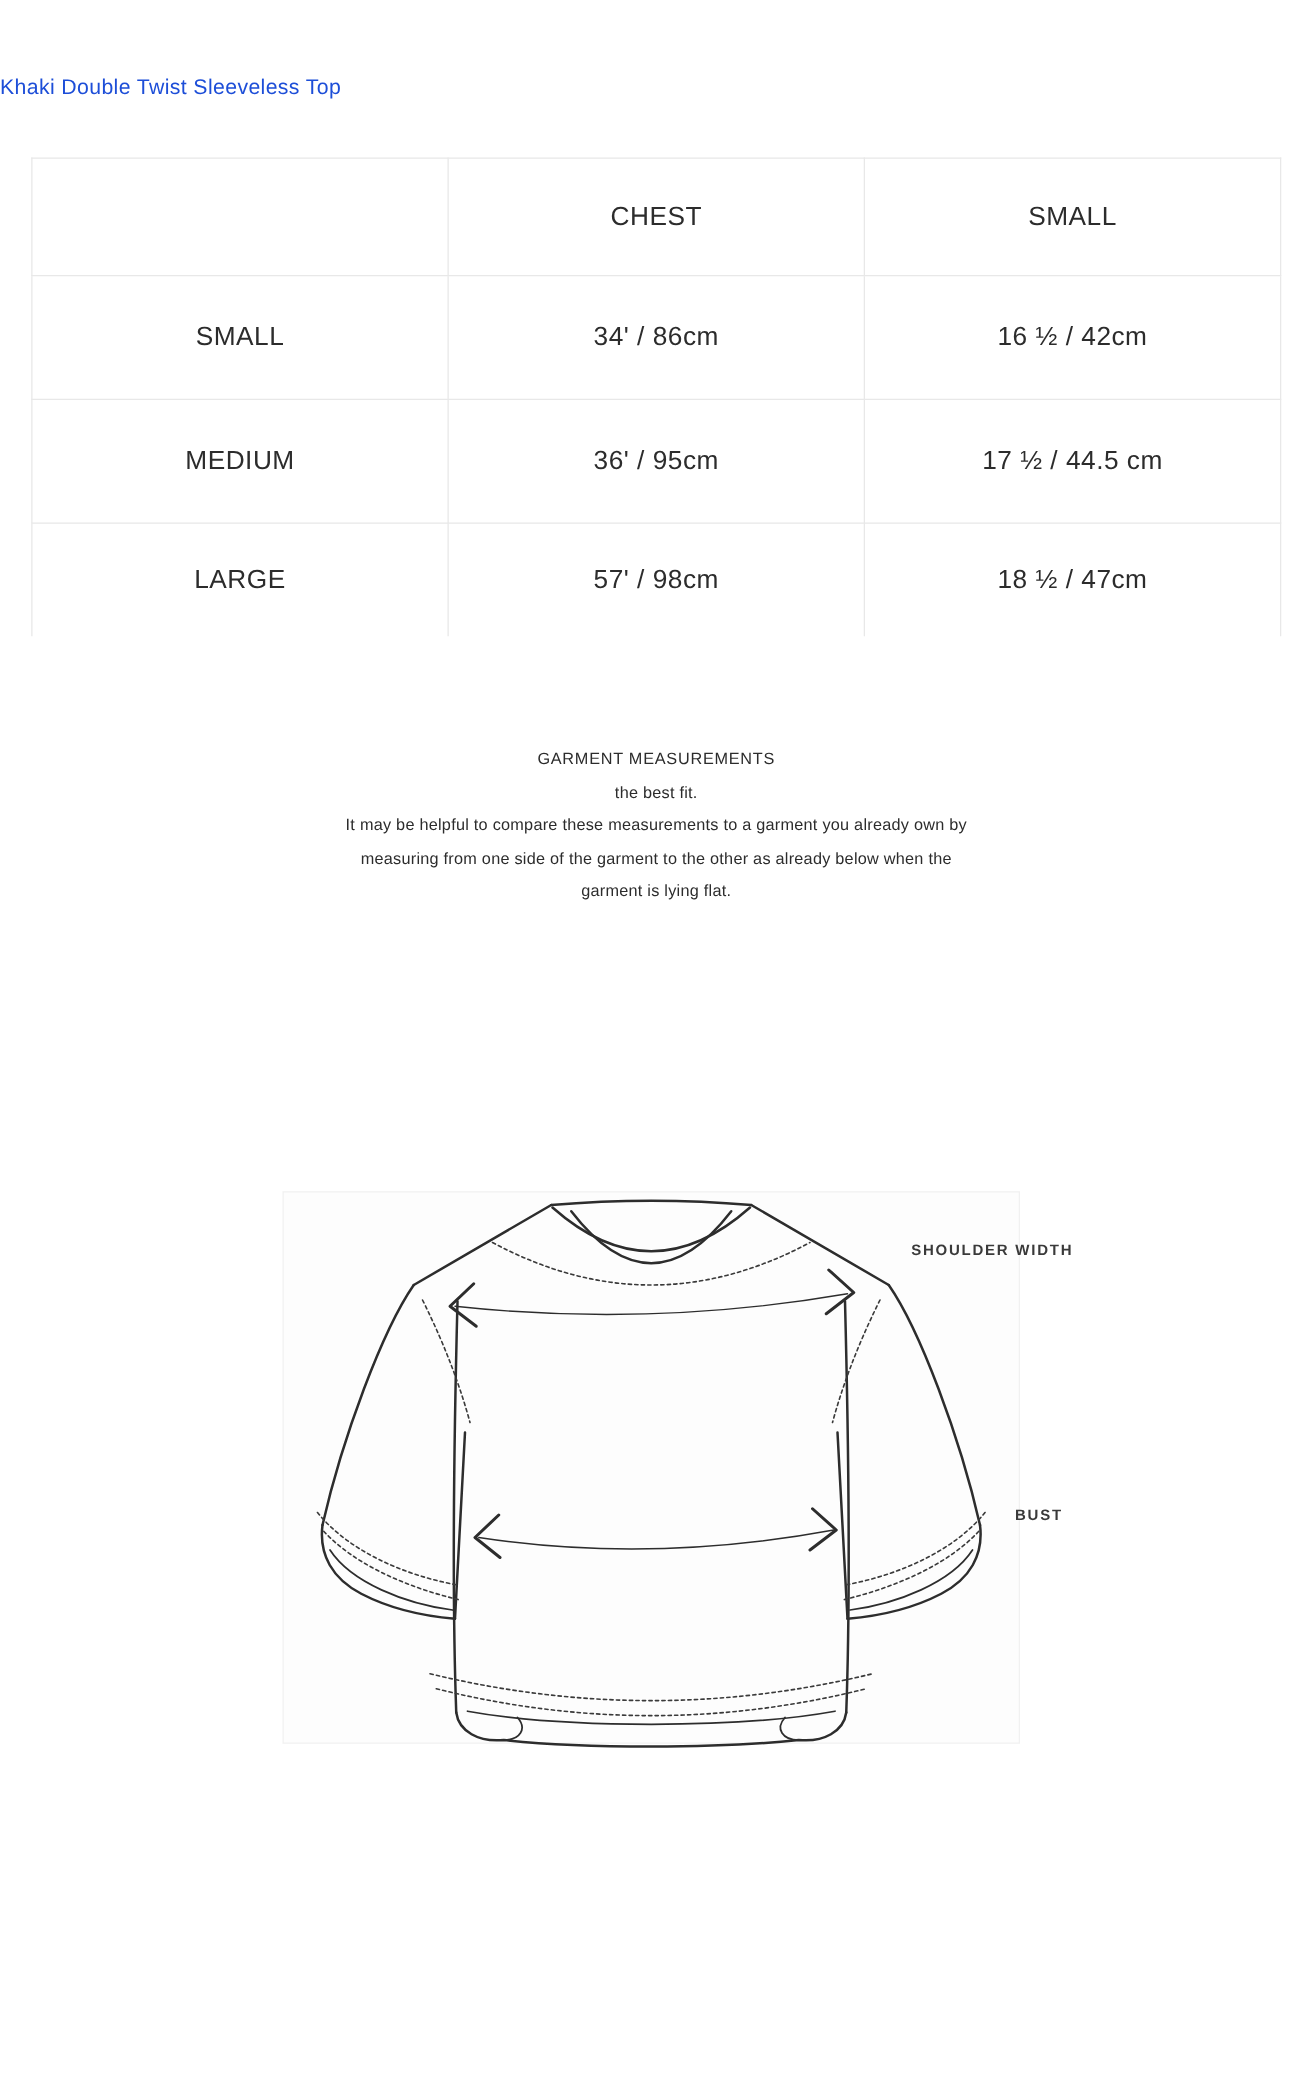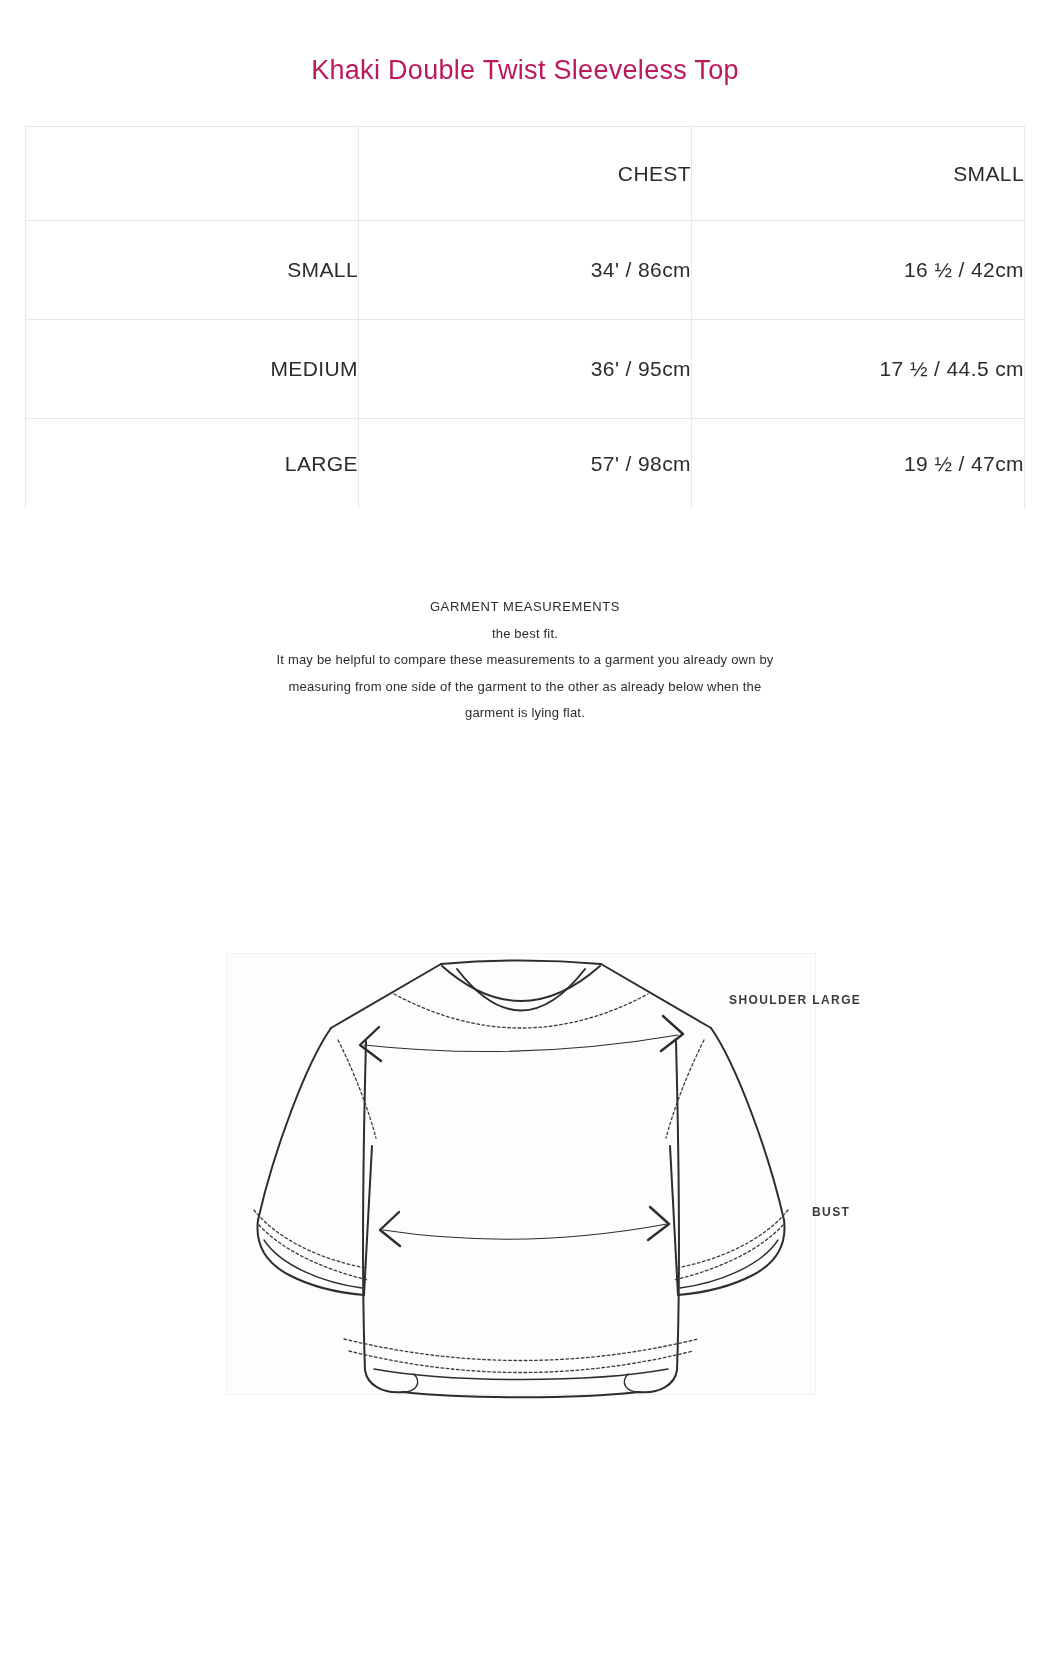--- a/index.html
+++ b/index.html
@@ -12,41 +12,40 @@
     min-height: 1680px;
     position: relative;
     font-family: "Liberation Sans", sans-serif;
     color: #2c2c2c;
     -webkit-font-smoothing: antialiased;
   }
 
   
   .page-title {
     margin-top: 56px;
-    text-align: center;
-    font-size: 27px;
+    font-size: 17px;
     line-height: 28px;
     font-weight: 400;
     letter-spacing: 0.3px;
-    color: #be185d;
+    color: #1d4ed8;
   }
 
   
   table.size-chart {
     margin: 42px 25px 0 25px;
     width: 1000px;
     border-collapse: collapse;
     table-layout: fixed;
     border: 1px solid #e8e8e8;
     border-bottom: none;
   }
   table.size-chart th,
   table.size-chart td {
     border: 1px solid #e8e8e8;
-    text-align: right;
+    text-align: center;
     vertical-align: middle;
     font-weight: 400;
     font-size: 21px;
     letter-spacing: 0.4px;
     color: #2c2c2c;
     padding: 0;
   }
   table.size-chart th { height: 93px; }
   table.size-chart td { height: 98px; }
   table.size-chart tr:last-child td {
@@ -121,21 +120,21 @@
       <td>16 ½ / 42cm</td>
     </tr>
     <tr>
       <td>MEDIUM</td>
       <td>36' / 95cm</td>
       <td>17 ½ / 44.5 cm</td>
     </tr>
     <tr>
       <td>LARGE</td>
       <td>57' / 98cm</td>
-      <td>19 ½ / 47cm</td>
+      <td>18 ½ / 47cm</td>
     </tr>
   </tbody>
 </table>
 
 <div class="measurements-info">
   <div class="heading">GARMENT MEASUREMENTS</div>
   <div>the best fit.</div>
   <div>It may be helpful to compare these measurements to a garment you already own by</div>
   <div>measuring from one side of the garment to the other as already below when the</div>
   <div>garment is lying flat.</div>
@@ -189,15 +188,15 @@
       <path d="M437,68 L457,86 L435,103" stroke-width="2.4"></path>
     </g>
 
     <g stroke="#2d2d2d" fill="none" stroke-linecap="round" stroke-linejoin="round">
       <path d="M157,282 Q295,303 441,276" stroke-width="1.1"></path>
       <path d="M173,264 L154,282 L174,298" stroke-width="2.4"></path>
       <path d="M424,259 L443,276 L422,292" stroke-width="2.4"></path>
     </g>
   </svg>
 
-  <span class="diagram-label label-shoulder">SHOULDER LARGE</span>
+  <span class="diagram-label label-shoulder">SHOULDER WIDTH</span>
   <span class="diagram-label label-bust">BUST</span>
 </div>
 
 </body></html>

